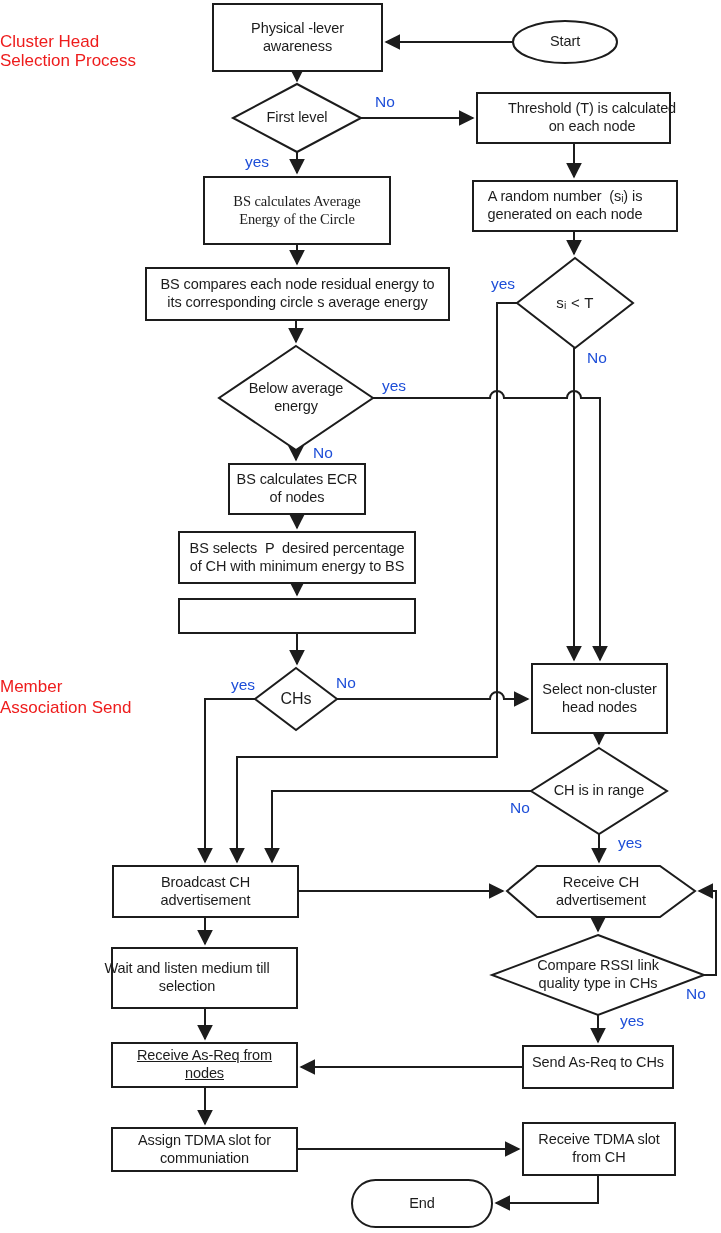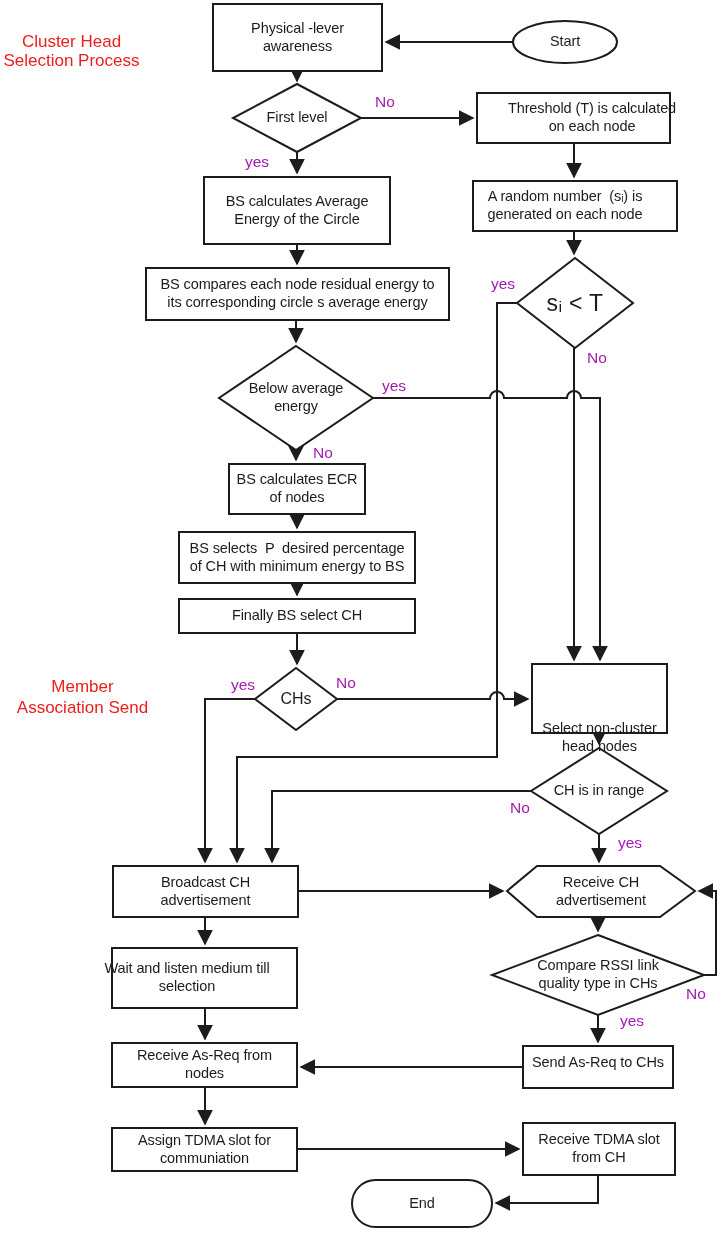--- a/index.html
+++ b/index.html
@@ -8,28 +8,28 @@
     font-family:"Liberation Sans","DejaVu Sans",sans-serif;overflow:hidden;
   }
   #wires{position:absolute;left:0;top:0;}
   .node-label{
     position:absolute;display:flex;align-items:center;justify-content:center;
     text-align:center;white-space:pre;color:#1c1c1c;font-size:14.5px;line-height:1.24;
     letter-spacing:-0.1px;pointer-events:none;
   }
   .edge-label{
     position:absolute;transform:translate(-50%,-50%);white-space:nowrap;
-    color:#a21caf;font-size:15.5px;pointer-events:none;
+    color:#1d4ed8;font-size:15.5px;pointer-events:none;
   }
   .phase-label{
-    position:absolute;text-align:center;white-space:pre;color:var(--red,#ee1c1c);
+    position:absolute;text-align:left;white-space:pre;color:var(--red,#ee1c1c);
     font-size:17px;line-height:1.14;pointer-events:none;
   }
   .fs16{font-size:16px;}
-  .fs19{font-size:23px;letter-spacing:0.3px;}
+  .fs19{font-size:15px;letter-spacing:0.3px;}
 </style>
 </head>
 <body>
 
 <div id="canvas" style="--bg: #ffffff; --red: #ee1c1c;">
 
   <svg id="wires" width="721" height="1233" viewBox="0 0 721 1233">
     <defs>
       <marker id="ah" viewBox="0 0 10 10" refX="9" refY="5" markerWidth="8" markerHeight="8" orient="auto-start-reverse">
         <path d="M0 0 L10 5 L0 10 z" fill="#1c1c1c"></path>
@@ -105,45 +105,44 @@
 Association Send</div>
 
   <div class="node-label" style="left:513px;top:21px;width:104px;height:42px;">Start</div>
   <div class="node-label" style="left:213px;top:4px;width:169px;height:67px;">Physical -lever
 awareness</div>
   <div class="node-label" style="left:233px;top:84px;width:128px;height:68px;">First level</div>
   <div class="node-label" style="left:477px;top:93px;width:230px;height:50px;">Threshold (T) is calculated
 on each node</div>
   <div class="node-label" style="left:463px;top:181px;width:204px;height:50px;">A random number  (sᵢ) is
 generated on each node</div>
-  <div class="node-label" style="left:204px;top:177px;width:186px;height:67px;">BS calculates Average
+  <div class="node-label" style="left:204px;top:177px;width:186px;height:67px;font-family:Liberation Serif, serif;">BS calculates Average
 Energy of the Circle</div>
   <div class="node-label fs19" style="left:517px;top:258px;width:116px;height:90px;">sᵢ &lt; T</div>
   <div class="node-label" style="left:146px;top:268px;width:303px;height:52px;">BS compares each node residual energy to
 its corresponding circle s average energy</div>
   <div class="node-label" style="left:219px;top:346px;width:154px;height:104px;">Below average
 energy</div>
   <div class="node-label" style="left:229px;top:464px;width:136px;height:50px;">BS calculates ECR
 of nodes</div>
   <div class="node-label" style="left:179px;top:532px;width:236px;height:51px;">BS selects  P  desired percentage
 of CH with minimum energy to BS</div>
-  <div class="node-label" style="left:179px;top:599px;width:236px;height:34px;">Finally BS select CH</div>
   <div class="node-label fs16" style="left:255px;top:668px;width:82px;height:62px;">CHs</div>
-  <div class="node-label" style="left:532px;top:664px;width:135px;height:69px;margin-top:39px;">Select non-cluster
+  <div class="node-label" style="left:532px;top:664px;width:135px;height:69px;">Select non-cluster
 head nodes</div>
   <div class="node-label" style="left:531px;top:748px;width:136px;height:86px;">CH is in range</div>
   <div class="node-label" style="left:113px;top:866px;width:185px;height:51px;">Broadcast CH
 advertisement</div>
   <div class="node-label" style="left:507px;top:866px;width:188px;height:51px;">Receive CH
 advertisement</div>
   <div class="node-label" style="left:112px;top:948px;width:150px;height:60px;">Wait and listen medium till
 selection</div>
   <div class="node-label" style="left:492px;top:935px;width:212px;height:80px;">Compare RSSI link
 quality type in CHs</div>
-  <div class="node-label" style="left:112px;top:1043px;width:185px;height:44px;">Receive As-Req from
+  <div class="node-label" style="left:112px;top:1043px;width:185px;height:44px;text-decoration:underline;">Receive As-Req from
 nodes</div>
   <div class="node-label" style="left:523px;top:1046px;width:150px;height:34px;">Send As-Req to CHs</div>
   <div class="node-label" style="left:112px;top:1128px;width:185px;height:43px;">Assign TDMA slot for
 communiation</div>
   <div class="node-label" style="left:523px;top:1123px;width:152px;height:52px;">Receive TDMA slot
 from CH</div>
   <div class="node-label" style="left:352px;top:1180px;width:140px;height:47px;">End</div>
 
   <div class="edge-label" style="left:385px;top:102px;">No</div>
   <div class="edge-label" style="left:257px;top:162px;">yes</div>

